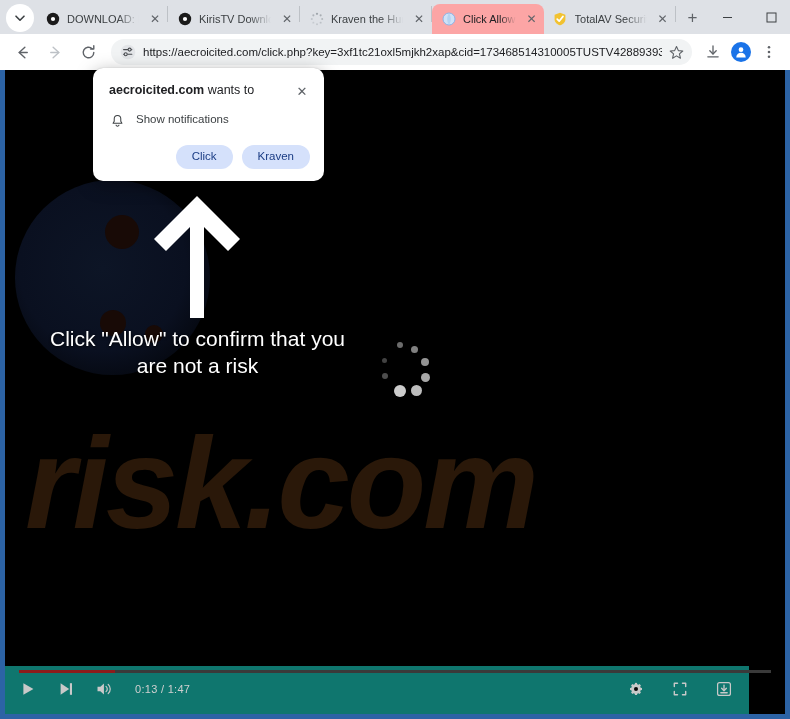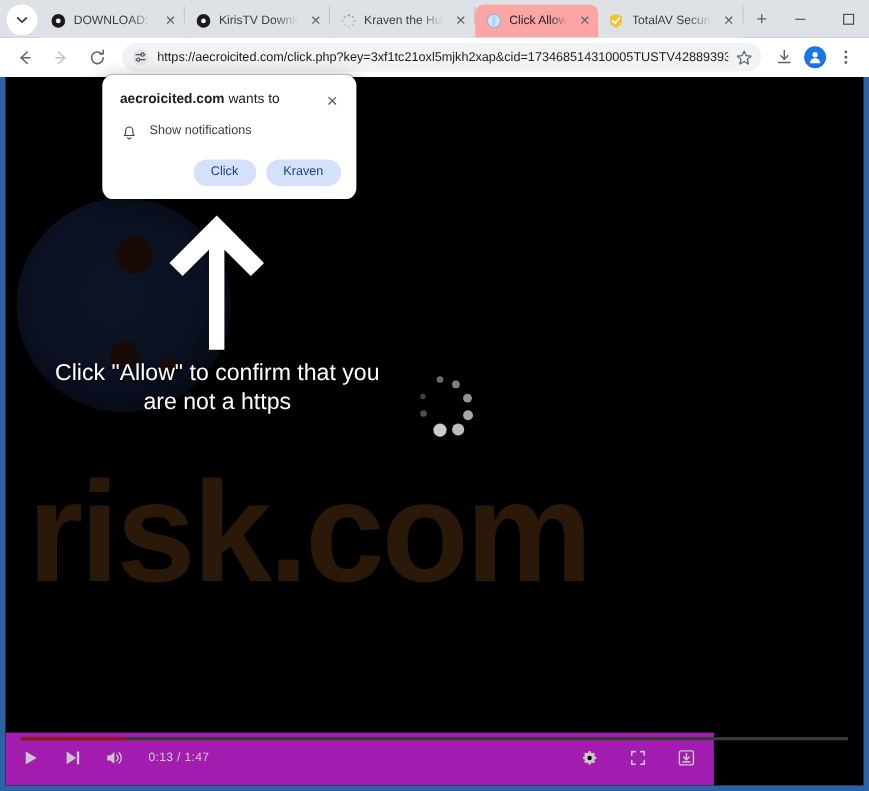--- a/index.html
+++ b/index.html
@@ -187,20 +187,21 @@
     color: #0d0d0d;
     line-height: 0.82;
     user-select: none;
     white-space: nowrap;
   }
   #wm-risk {
     position: absolute;
     left: 20px; top: 355px;
     font-size: 130px;
     font-weight: bold;
+    font-style: italic;
     letter-spacing: -3px;
     color: #2a1809;
     line-height: 0.9;
     user-select: none;
     white-space: nowrap;
   }
   #wm-blob {
     position: absolute;
     left: 10px; top: 110px;
     width: 195px; height: 195px;
@@ -242,22 +243,22 @@
     position: absolute;
     border-radius: 50%;
     background: #fff;
     display: block;
   }
 
   
   #player {
     position: absolute;
     left: 0; bottom: 0;
-    width: 644px; height: 48px;
-    background: #a21caf;
+    width: 744px; height: 48px;
+    background: #0f766e;
   }
   #progress-track {
     position: absolute;
     left: 14px; top: 4px;
     width: 752px; height: 3px;
     background: #3a3a3a;
   }
   #progress-fill {
     position: absolute;
     left: 0; top: 0;
@@ -524,21 +525,21 @@
     <div class="wm-dot" style="left:140px; top:255px; width:18px; height:18px;"></div>
 
     <div id="wm-risk">risk.com</div>
 
     <svg id="arrow" viewBox="0 0 100 130">
       <path d="M50 4 L93 47 L81 59 L57 35 L57 126 L43 126 L43 35 L19 59 L7 47 Z" fill="#ffffff"></path>
     </svg>
 
     <div id="headline">
       <div>Click "Allow" to confirm that you</div>
-      <div>are not a https</div>
+      <div>are not a risk</div>
     </div>
 
     <div id="spinner">
       <i style="left:24px; top:0px;  width:6px;  height:6px;  opacity:.42;"></i>
       <i style="left:38px; top:4px;  width:7px;  height:7px;  opacity:.50;"></i>
       <i style="left:48px; top:16px; width:8px;  height:8px;  opacity:.58;"></i>
       <i style="left:48px; top:31px; width:9px;  height:9px;  opacity:.66;"></i>
       <i style="left:38px; top:43px; width:11px; height:11px; opacity:.74;"></i>
       <i style="left:21px; top:43px; width:12px; height:12px; opacity:.80;"></i>
       <i style="left:9px;  top:31px; width:6px;  height:6px;  opacity:.30;"></i>

